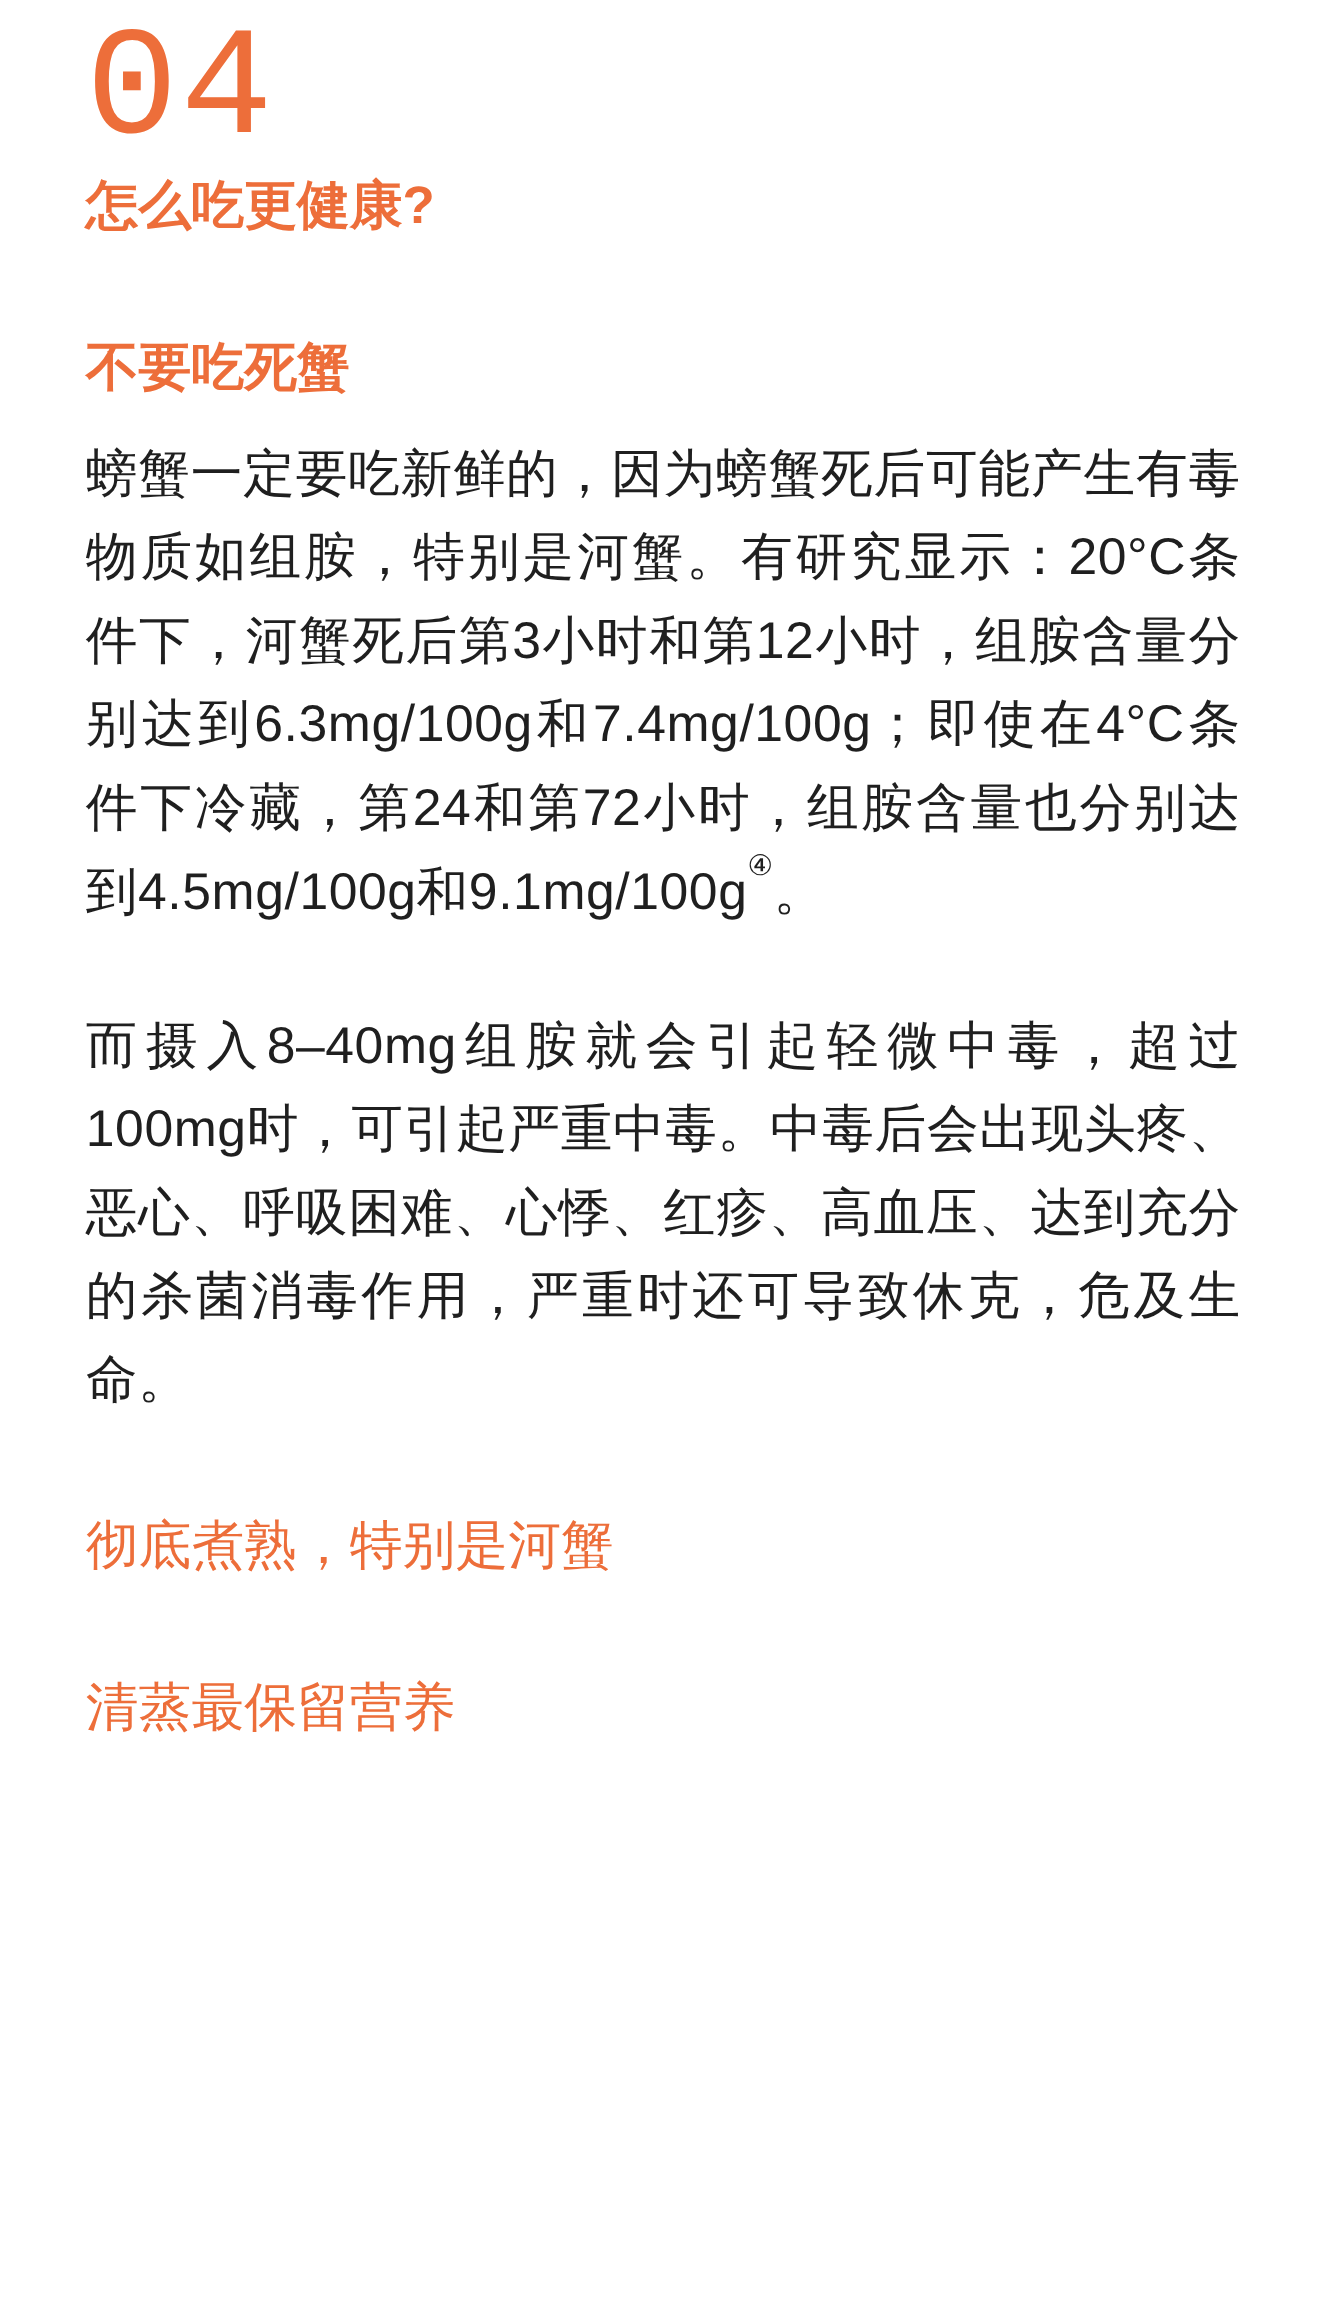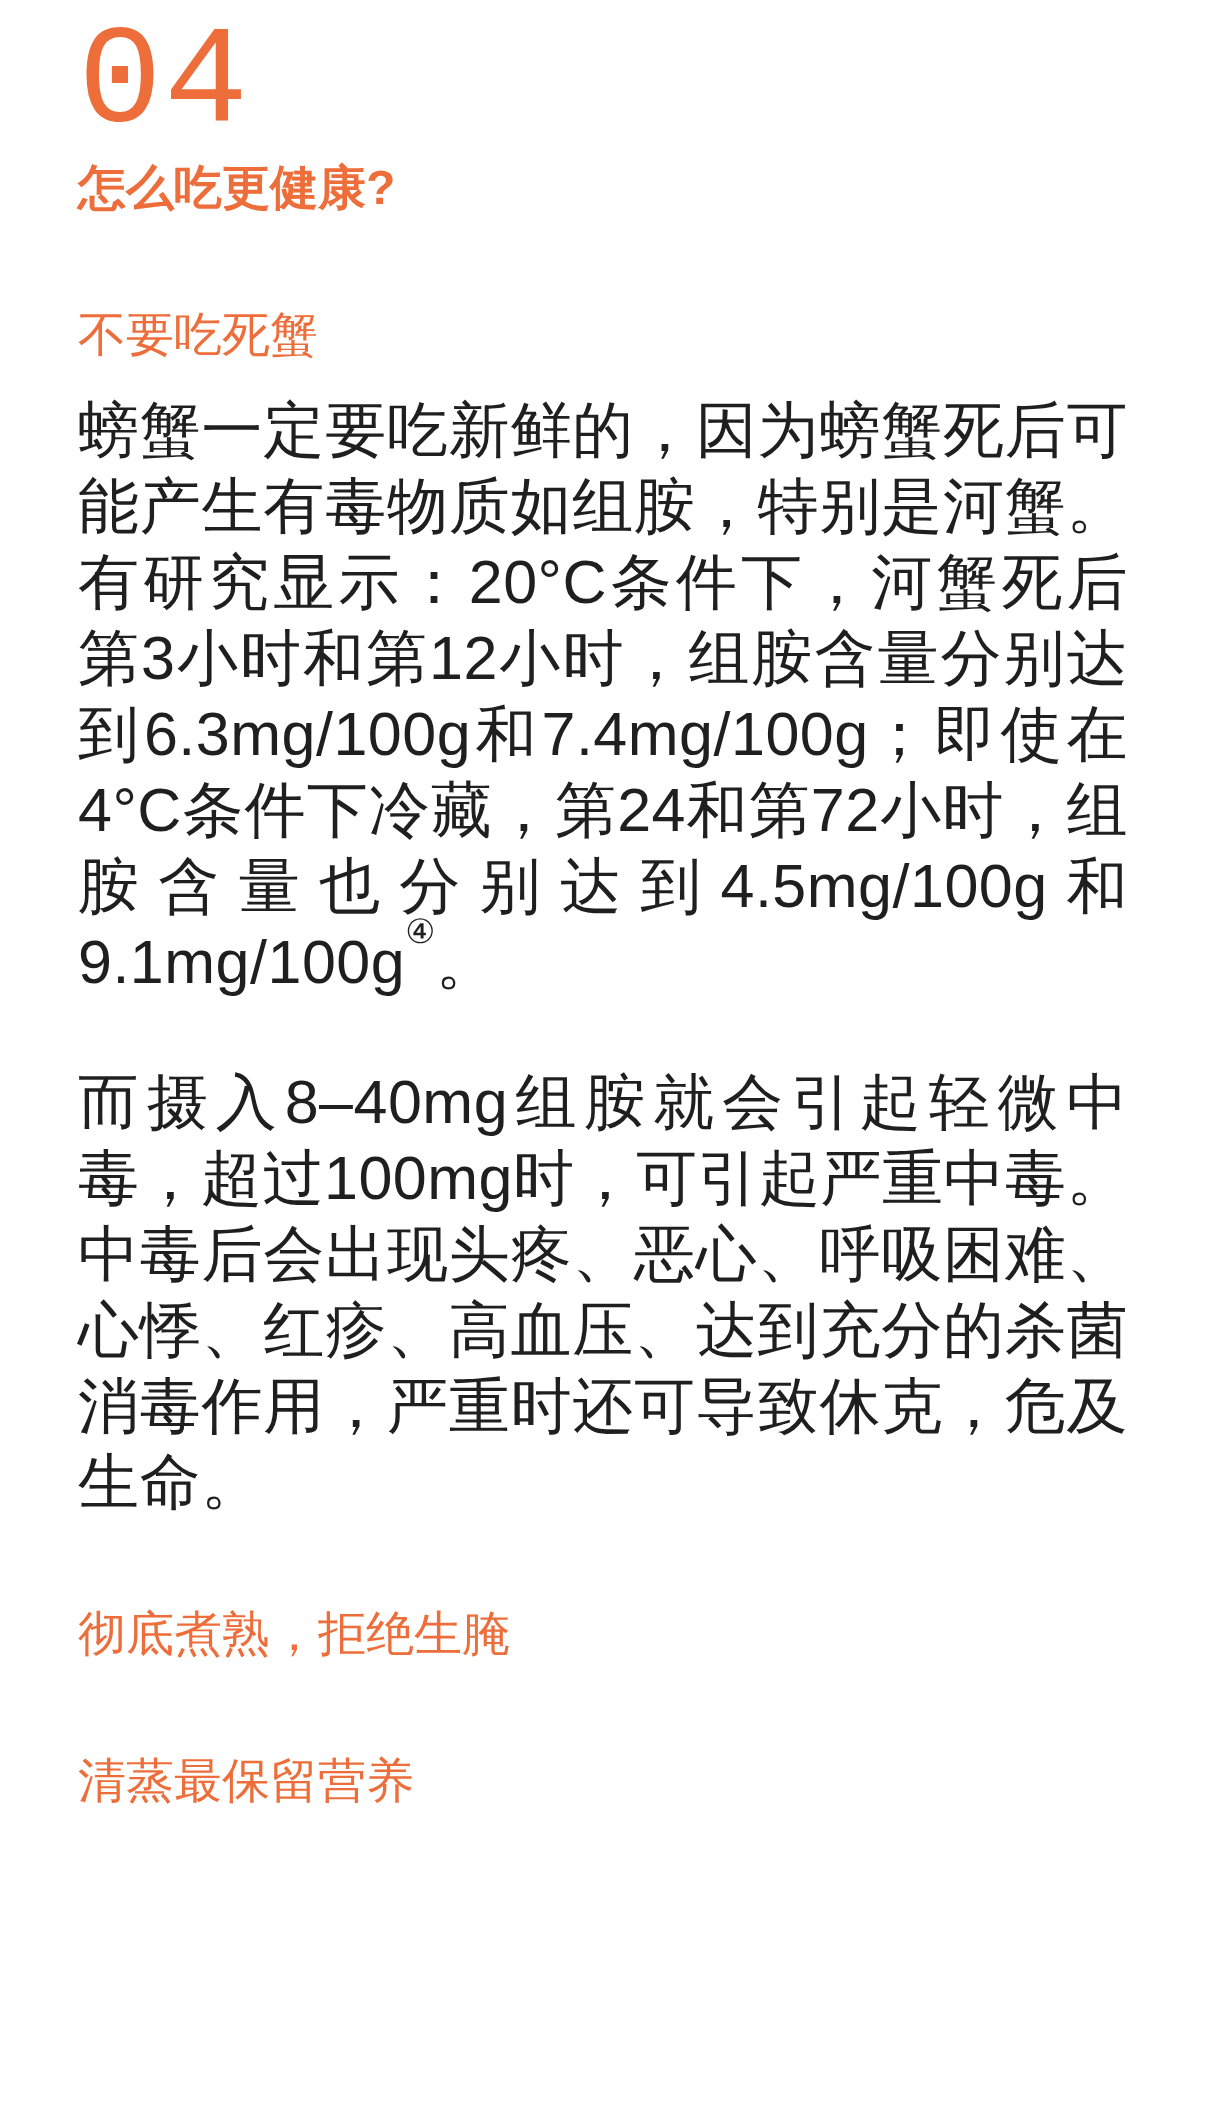--- a/index.html
+++ b/index.html
@@ -34,23 +34,24 @@
   }
   h2.section-heading {
     color: var(--accent, #ed6e3a);
     font-size: 48px;
     line-height: 1.4;
     font-weight: 500;
     margin: 80px 0 0 0;
   }
   h2.section-heading.first {
     margin-top: 84px;
+    font-weight: bold;
   }
   p.body-paragraph {
-    font-size: 61px;
+    font-size: 47px;
     line-height: 76px;
     margin: 24px 0 0 0;
     text-align: justify;
     text-justify: inter-character;
     letter-spacing: 0.5px;
     color: var(--body-text, #1f1f1f);
   }
   p.body-paragraph + p.body-paragraph {
     margin-top: 64px;
   }
@@ -69,18 +70,18 @@
   <div class="section-number">04</div>
 
   <h1 class="page-title">怎么吃更健康?</h1>
 
   <h2 class="section-heading first">不要吃死蟹</h2>
 
   <p class="body-paragraph"><span>螃蟹一定要吃新鲜的，因为螃蟹死后可能产生有毒物质如组胺，特别是河蟹。有研究显示：20°C条件下，河蟹死后第3小时和第12小时，组胺含量分别达到6.3mg/100g和7.4mg/100g；即使在4°C条件下冷藏，第24和第72小时，组胺含量也分别达到4.5mg/100g和9.1mg/100g</span><sup class="footnote-marker">④</sup><span>。</span></p>
 
   <p class="body-paragraph">而摄入8–40mg组胺就会引起轻微中毒，超过100mg时，可引起严重中毒。中毒后会出现头疼、恶心、呼吸困难、心悸、红疹、高血压、达到充分的杀菌消毒作用，严重时还可导致休克，危及生命。</p>
 
-  <h2 class="section-heading">彻底煮熟，拒绝生腌</h2>
+  <h2 class="section-heading">彻底煮熟，特别是河蟹</h2>
 
 
   <h2 class="section-heading">清蒸最保留营养</h2>
 
 </div>
 
 </body></html>

